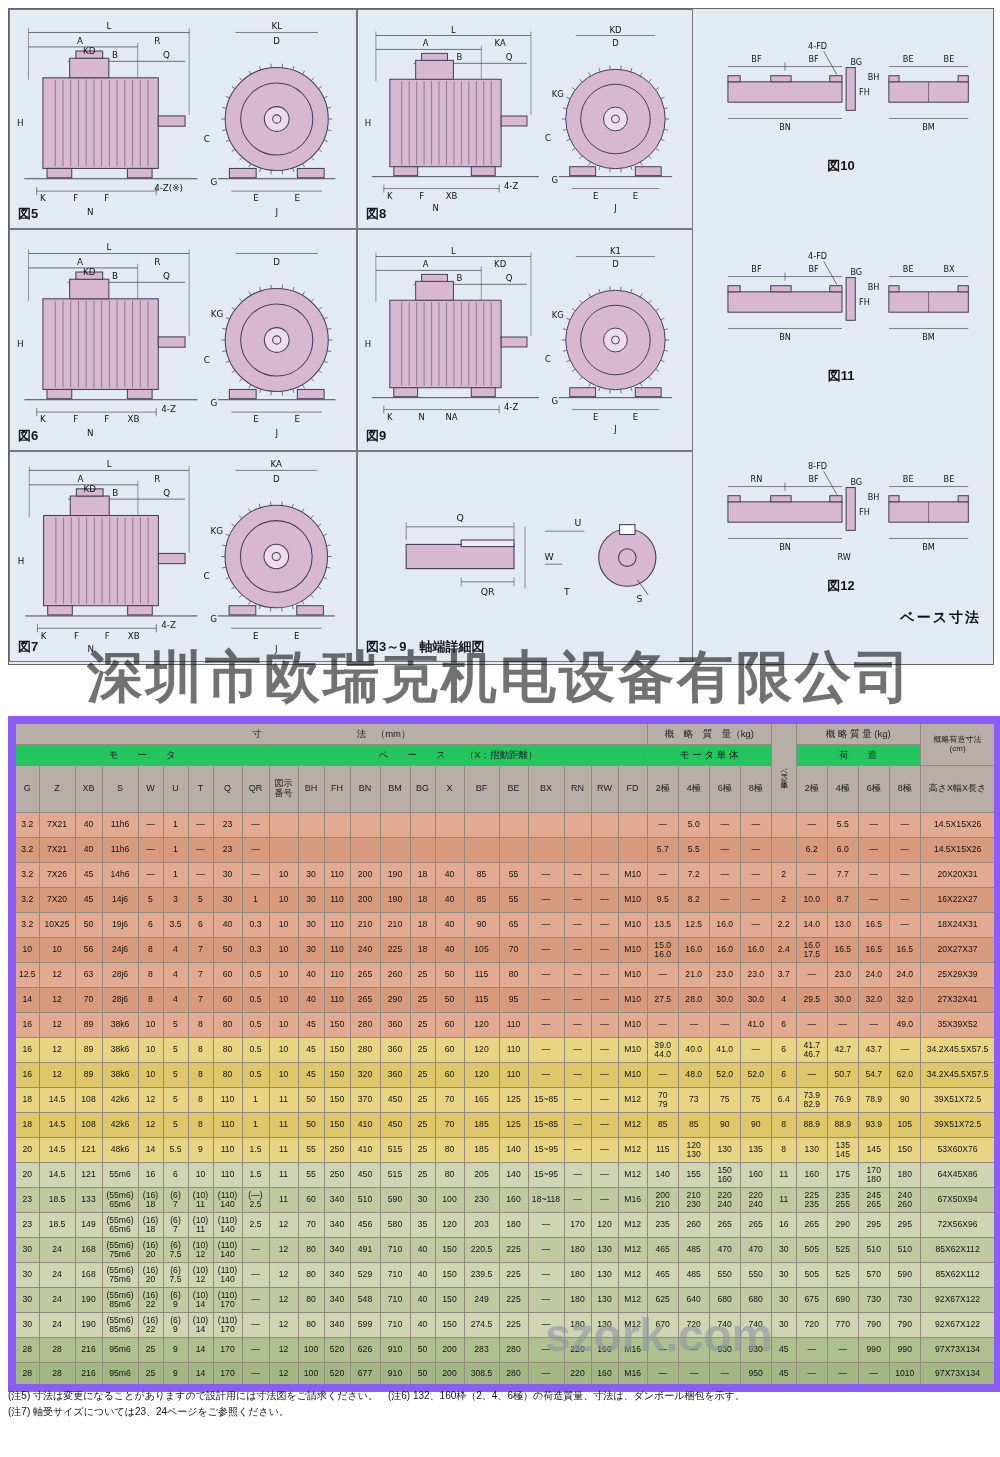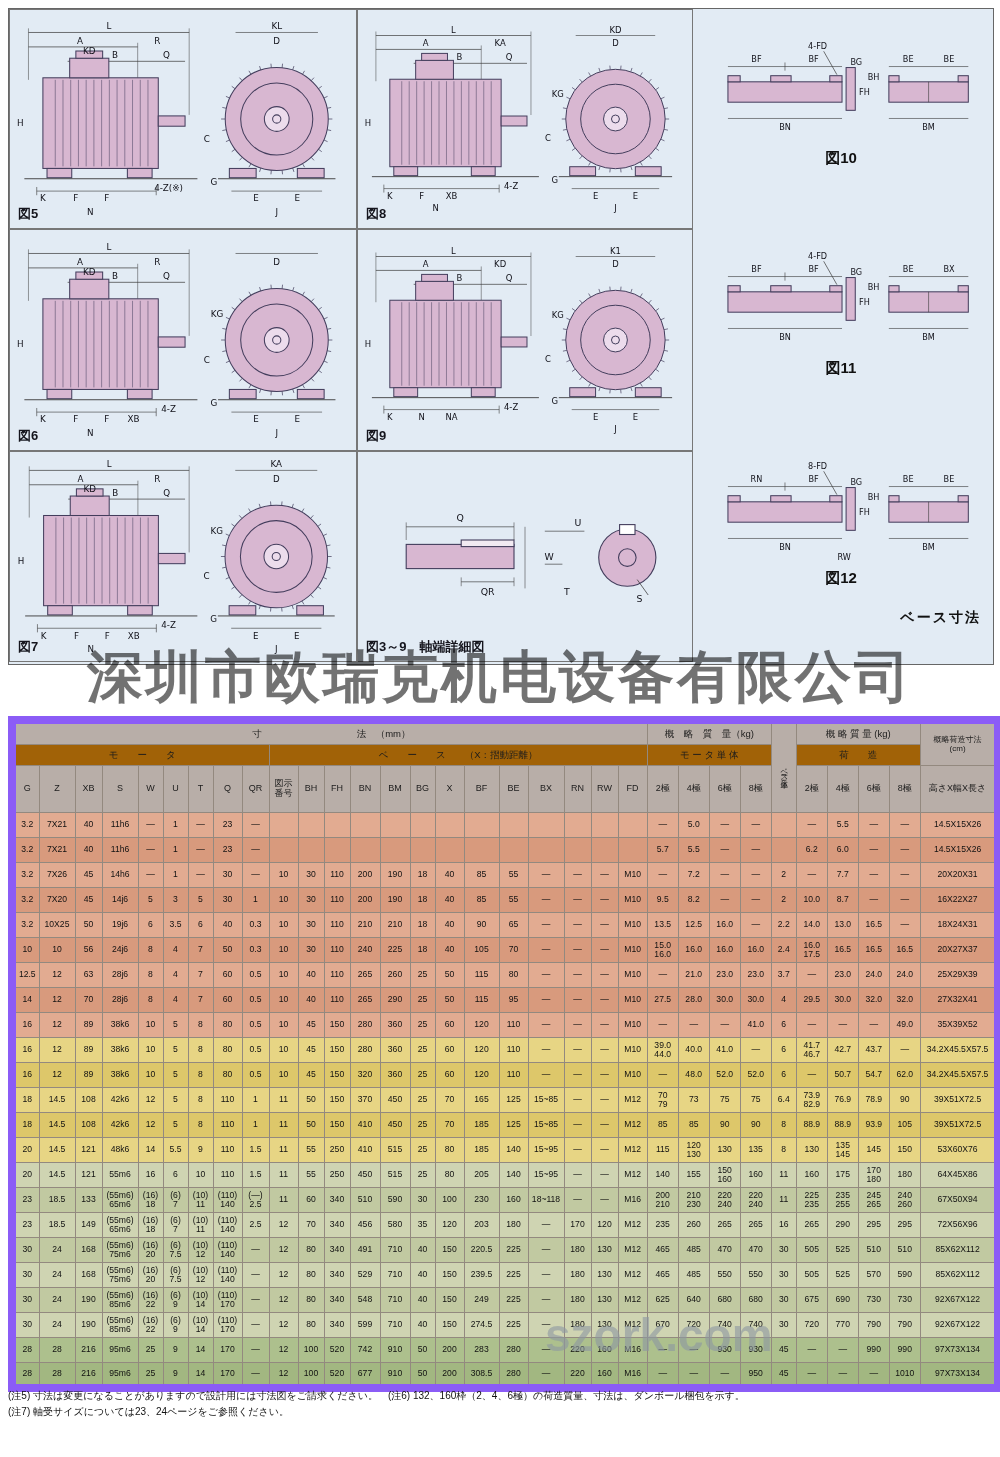--- a/index.html
+++ b/index.html
@@ -12,34 +12,34 @@
   #pa1{left:0;top:220px;width:348px;height:222px;}
   #pa2{left:0;top:442px;width:348px;height:211px;}
   #pa3{left:348px;top:0;width:336px;height:220px;}
   #pa4{left:348px;top:220px;width:336px;height:222px;}
   #pa5{left:348px;top:442px;width:336px;height:211px;}
   #pright{left:684px;top:0;width:298px;height:653px;border:none;}
   .psvg{position:absolute;left:2px;top:2px;right:2px;bottom:2px;}
   .pcap{position:absolute;left:8px;bottom:5px;font-size:13px;font-weight:700;color:#15151d;}
   .bblock{position:absolute;left:4px;width:288px;height:128px;}
   .bblock .bsvg{position:absolute;left:0;top:0;width:288px;height:110px;}
-  .bcapcenter{position:absolute;left:0;width:288px;text-align:center;font-size:15px;font-weight:700;}
+  .bcapcenter{position:absolute;left:0;width:288px;text-align:center;font-size:13px;font-weight:700;margin-top:8px;}
   #basecap{position:absolute;left:0;width:288px;top:600px;text-align:right;font-size:14px;font-weight:700;letter-spacing:2px;}
   
   #wm-center{position:absolute;left:0;top:640px;width:100%;text-align:center;font-size:56px;font-weight:700;
              color:#000000;opacity:.55;letter-spacing:3px;z-index:6;pointer-events:none;white-space:nowrap;}
   #wm-corner{position:absolute;left:545px;top:1308px;font-size:46px;font-weight:700;color:#8d98a2;opacity:.6;z-index:6;pointer-events:none;}
   
   #spec{position:absolute;left:8px;top:716px;width:984px;border-collapse:collapse;table-layout:fixed;
         border:8px solid #8b5cf6;font-size:9px;}
   #spec th,#spec td{border:1px solid #93897f;padding:0;text-align:center;vertical-align:middle;
         overflow:hidden;line-height:1.08;white-space:pre-line;}
   #spec thead th{background:#b8aea8;font-weight:400;font-size:9.5px;color:#1c1c1c;}
   #spec thead tr:nth-child(1) th{height:20px;}
-  #spec thead tr:nth-child(2) th{height:20px;background:#a16207;}
+  #spec thead tr:nth-child(2) th{height:20px;background:#22c55e;}
   #spec thead tr:nth-child(3) th{height:46px;font-size:9px;}
   #spec thead th.vert{writing-mode:vertical-rl;text-orientation:upright;font-size:7.5px;letter-spacing:-1px;padding:1px 0;}
   #spec thead th.small{font-size:8px;}
   #spec tbody tr{height:25px;}
   #spec tbody td{font-size:8.6px;}
   tr.band-s1 td{background:#e2ab91;}
   tr.band-s2 td{background:#d89a7d;}
   tr.band-y1 td{background:#e7d584;}
   tr.band-y2 td{background:#ddc76a;}
   tr.band-g1 td{background:#cfd4b2;}
@@ -1499,21 +1499,21 @@
           <td>216</td>
           <td>95m6</td>
           <td>25</td>
           <td>9</td>
           <td>14</td>
           <td>170</td>
           <td>—</td>
           <td>12</td>
           <td>100</td>
           <td>520</td>
-          <td>742</td>
+          <td>626</td>
           <td>910</td>
           <td>50</td>
           <td>200</td>
           <td>283</td>
           <td>280</td>
           <td>—</td>
           <td>220</td>
           <td>160</td>
           <td>M16</td>
           <td>—</td>

